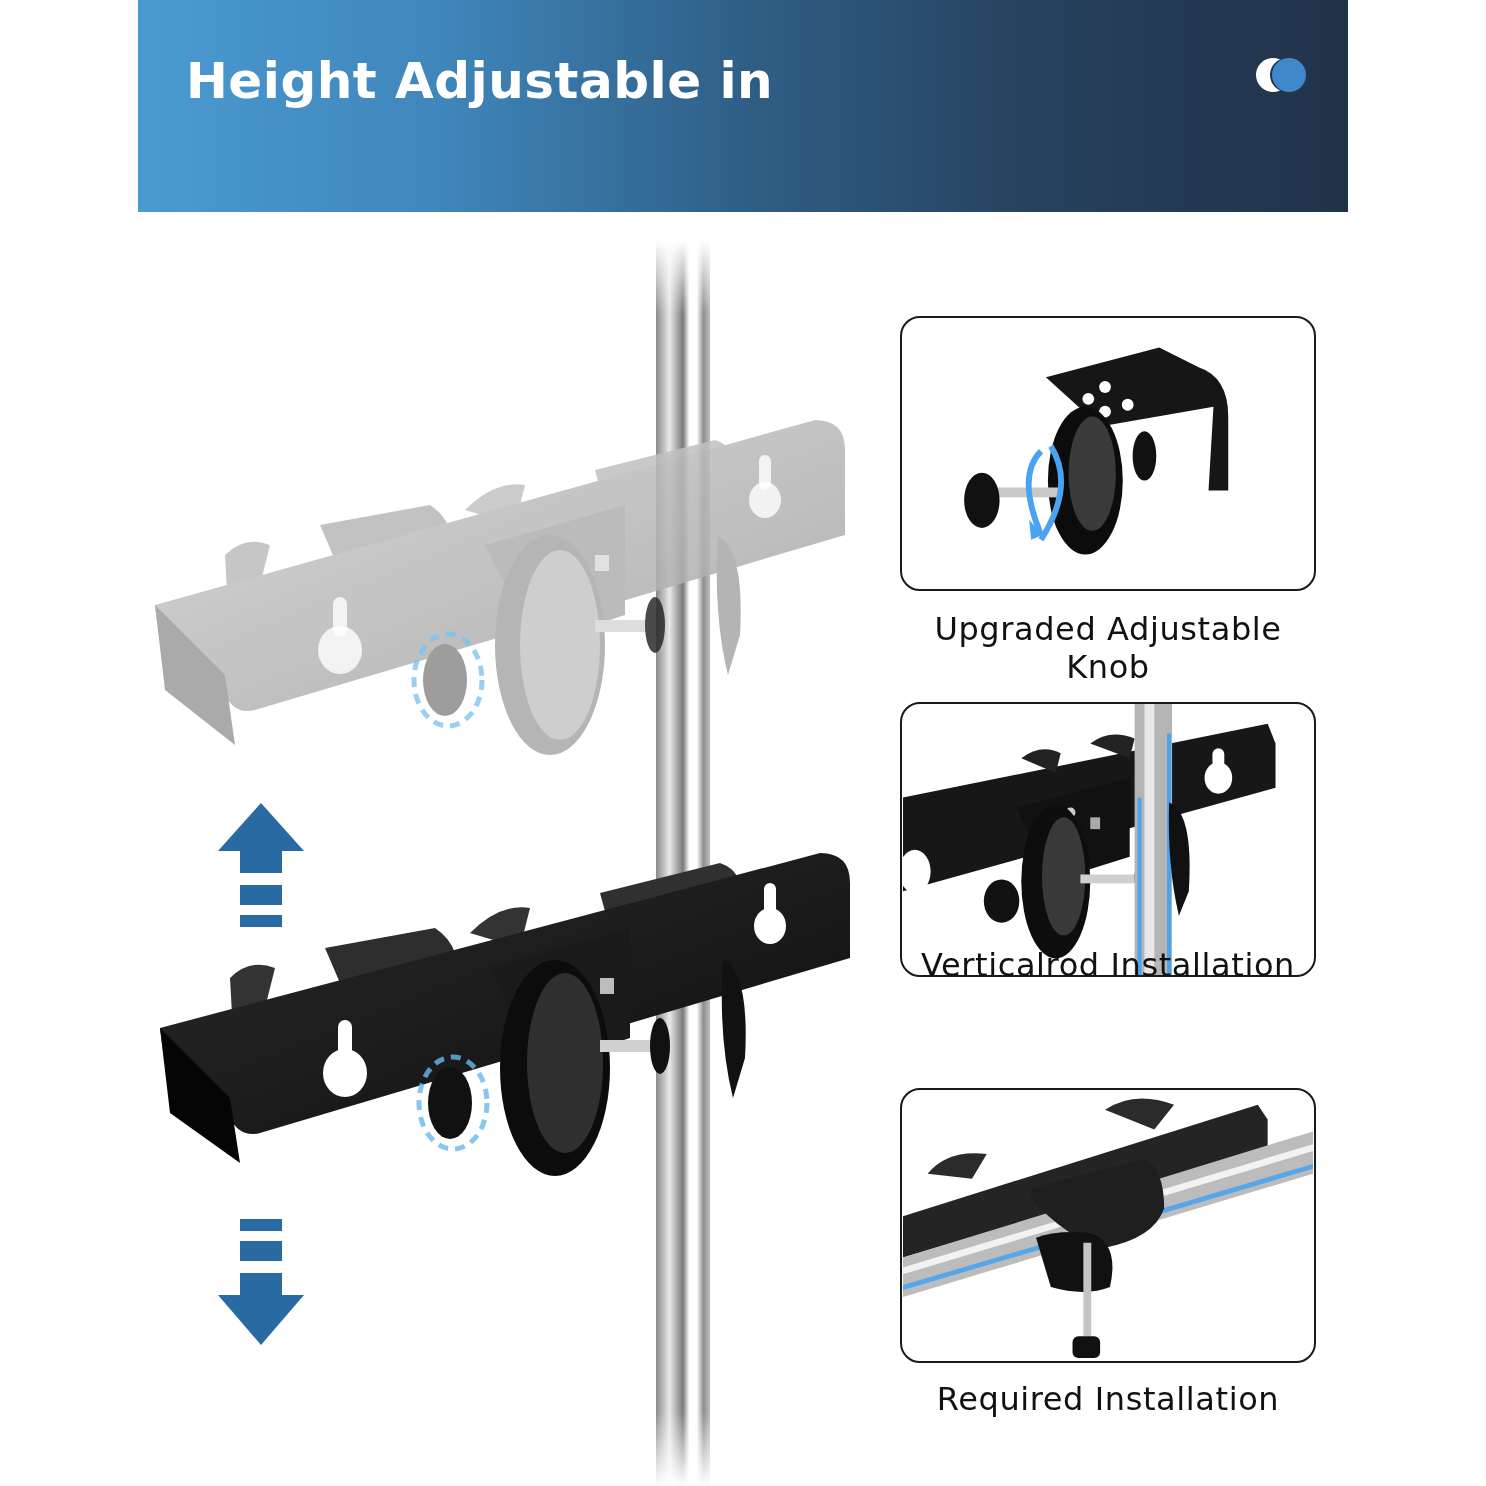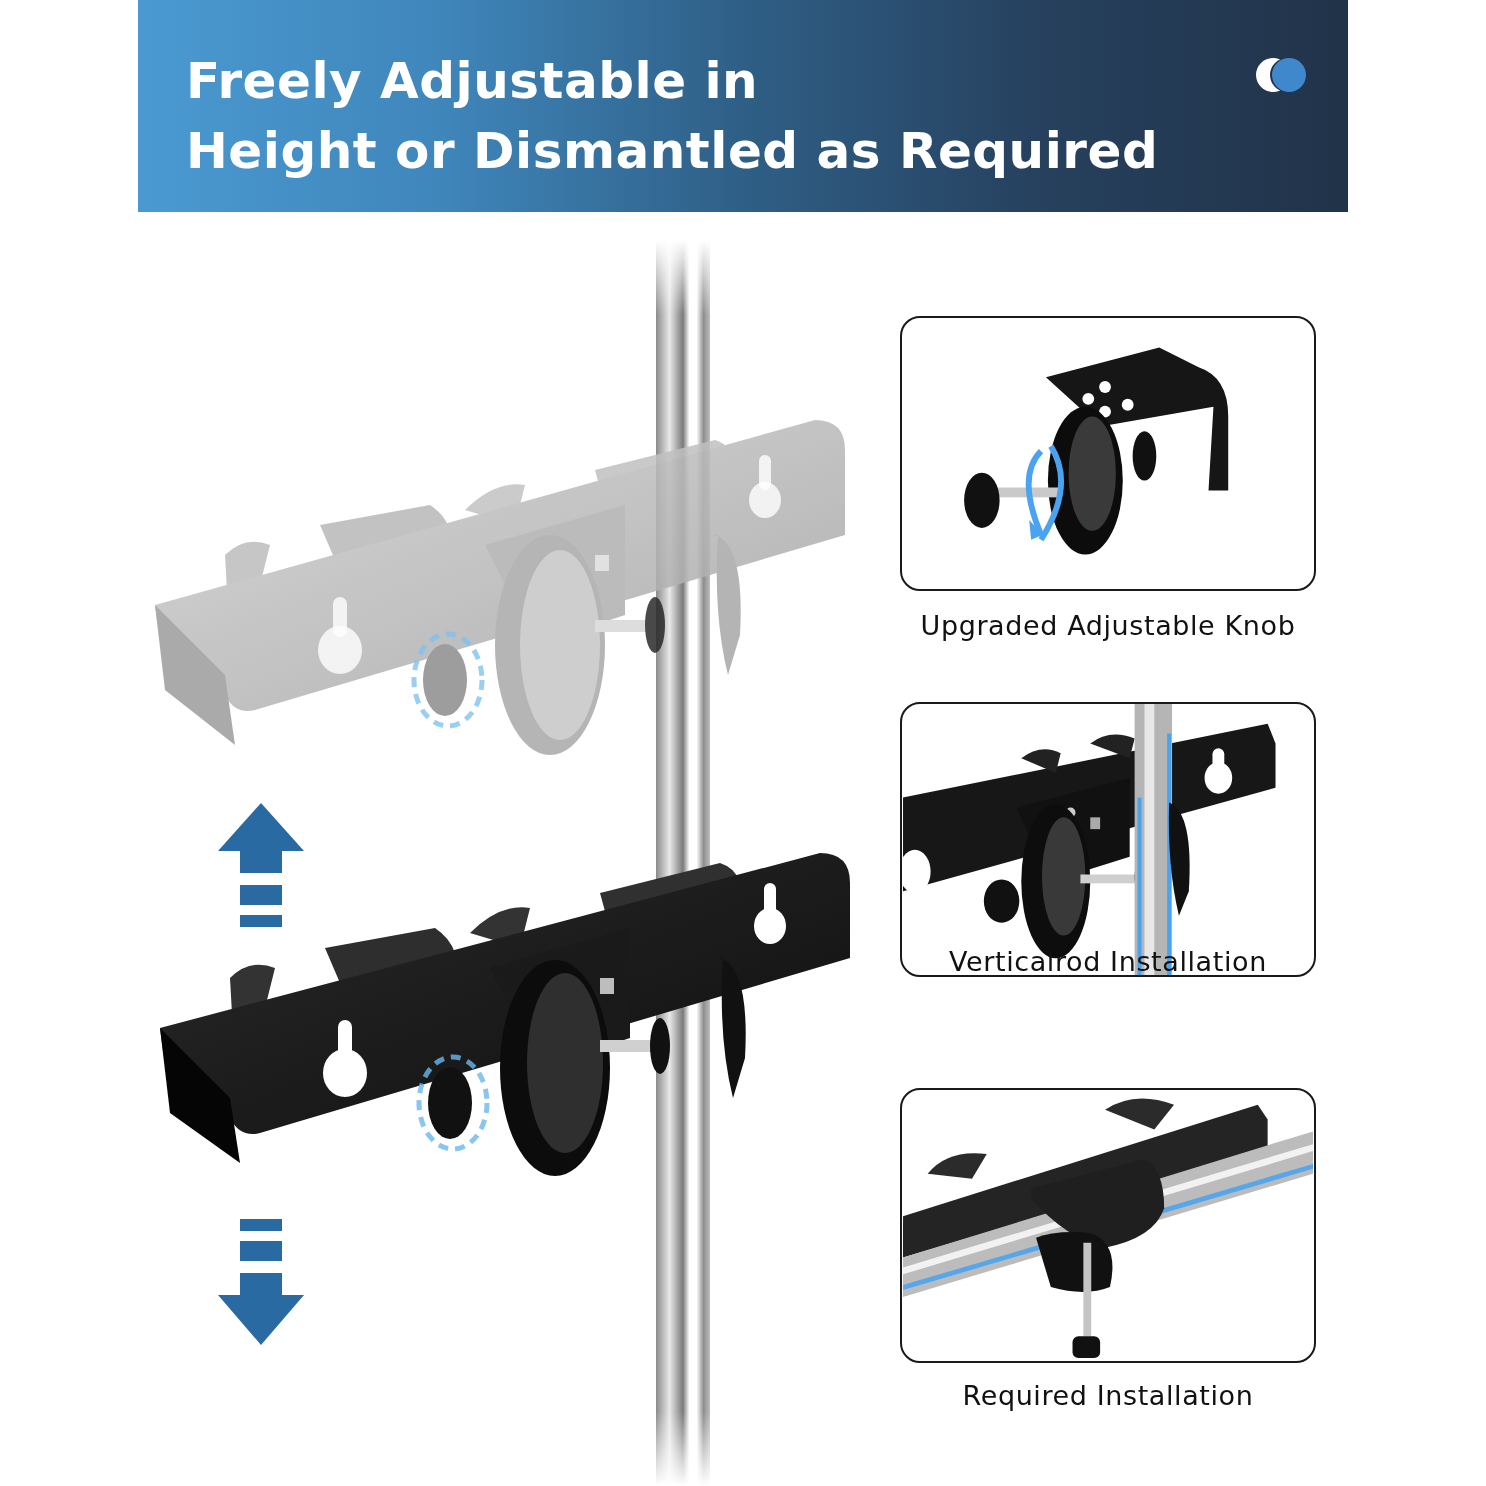--- a/index.html
+++ b/index.html
@@ -34,30 +34,29 @@
 
   
   .card {
     position:absolute; left:900px; width:416px; height:275px;
     border:2px solid #1a1a1a; border-radius:20px; background:#ffffff; overflow:hidden;
     box-sizing:border-box;
   }
   .card svg { width:100%; height:100%; display:block; }
   .caption {
     position:absolute; left:900px; width:416px; text-align:center;
-    color:#111111; font-family:"DejaVu Sans", sans-serif; font-size:27px; letter-spacing:0.6px;
+    color:#111111; font-family:"DejaVu Sans", sans-serif; font-size:32px; letter-spacing:0.6px;
   }
 </style>
 </head>
 <body>
 
 <div class="banner">
   <h1 class="banner-title">
-    <span>Freely Adjustable in</span>
-    <span>Height or Dismantled as Required</span>
+    <span>Height Adjustable in</span>
   </h1>
   <div class="logo">
     <div class="c1"></div>
     <div class="c2"></div>
   </div>
 </div>
 
 <div class="rod">
   <svg viewBox="0 0 66 1246" preserveAspectRatio="none">
     <defs>

